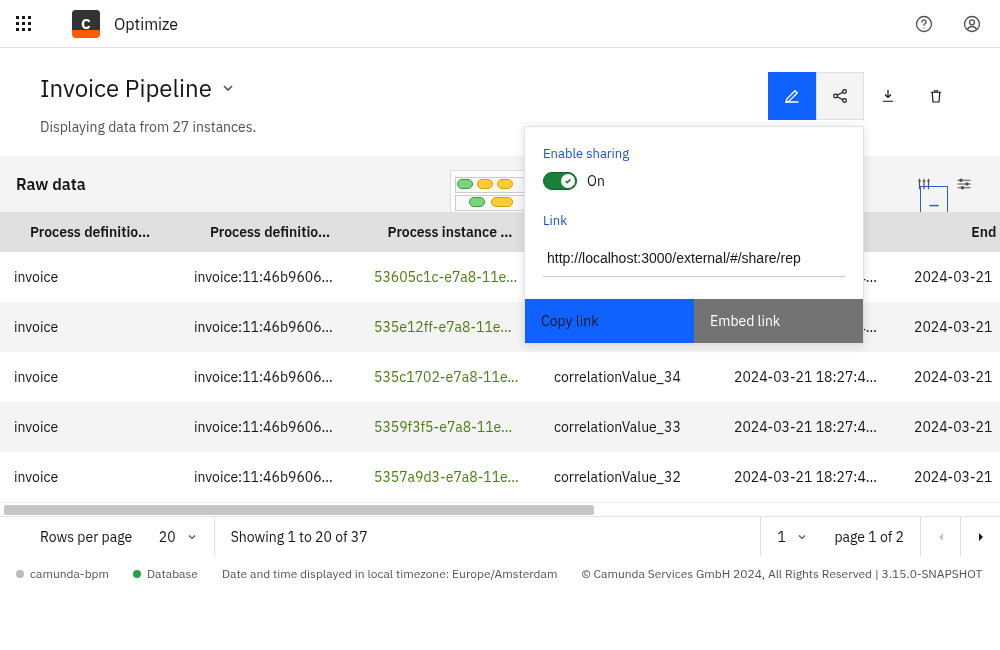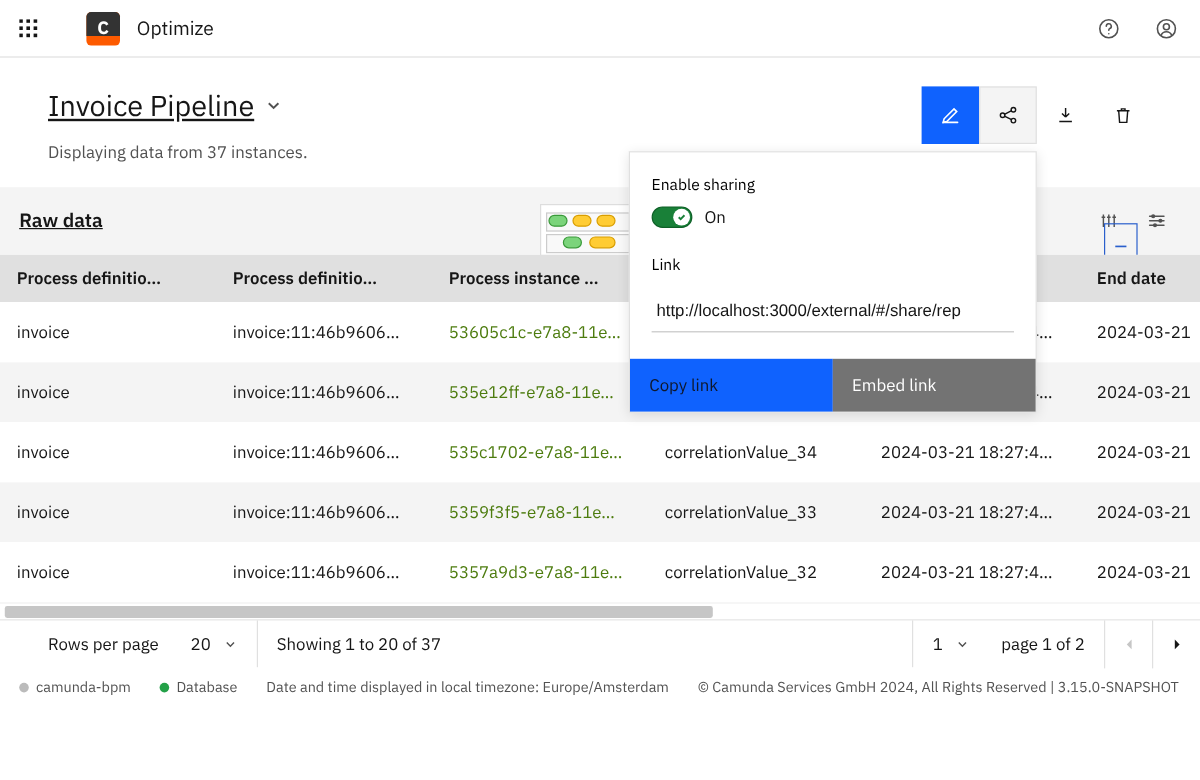--- a/index.html
+++ b/index.html
@@ -20,21 +20,21 @@
   .app-logo{width:28px;height:28px;background:#fd5a00;border-radius:4px;display:flex;align-items:center;justify-content:center;color:#fff;font-weight:700;font-size:15px;position:relative;margin-left:24px;}
   .app-logo::before{content:"";position:absolute;inset:0;background:linear-gradient(to bottom,#333 0 70%,transparent 70%);border-radius:4px;}
   .app-logo span{position:relative;z-index:1;}
   .app-name{font-weight:400;font-size:16px;margin-left:6px;}
   .topbar-spacer{flex:1;}
   .topbar .iconbtn{width:40px;height:40px;display:flex;align-items:center;justify-content:center;cursor:pointer;color:#525252;}
 
   
   .titlearea{padding:24px 40px 20px 40px;position:relative;}
   .title-row{display:flex;align-items:center;gap:8px;}
-  .title{font-size:24px;font-weight:400;text-decoration:underline;}
+  .title{font-size:24px;font-weight:400;}
   .chev{color:#525252;}
   .subtitle{margin-top:14px;color:var(--muted);font-size:14px;}
   .actions{position:absolute;right:40px;top:24px;display:flex;align-items:center;gap:0;}
   .actions .btn{width:48px;height:48px;display:flex;align-items:center;justify-content:center;cursor:pointer;}
   .actions .primary{background:var(--blue);color:#fff;}
   .actions .secondary{background:#f4f4f4;border:1px solid var(--border);}
   .actions .plain{background:transparent;}
 
   
   .diagram{position:absolute;left:450px;top:170px;width:80px;height:60px;border:1px solid #ddd;background:#fff;}
@@ -47,21 +47,21 @@
   
   .sectionbar{display:flex;align-items:center;height:56px;background:#f4f4f4;padding:0 16px;}
   .sectionbar .title{font-size:16px;font-weight:600;}
   .sectionbar .sp{flex:1;}
   .sectionbar .tool{width:40px;height:40px;display:flex;align-items:center;justify-content:center;cursor:pointer;color:#525252;}
 
   
   .tablewrap{width:100%;overflow:hidden;position:relative;}
   table{border-collapse:collapse;width:1100px;table-layout:fixed;}
   thead th{background:var(--thead);text-align:left;font-weight:600;font-size:14px;height:40px;padding:0 14px;white-space:nowrap;overflow:hidden;text-overflow:ellipsis;}
-  thead th.sortable{cursor:pointer;}
+  thead th.sortable{cursor:pointer;text-align:center;}
   thead th .sortarrow{margin-right:6px;font-size:13px;}
   tbody td{height:40px;padding:16px 14px;white-space:nowrap;overflow:hidden;text-overflow:ellipsis;font-size:14px;}
   tbody tr:nth-child(even){background:var(--row-alt);}
   td.link{color:#4d7c0f;cursor:pointer;}
   col.c1{width:180px;} col.c2{width:180px;} col.c3{width:180px;} col.c4{width:180px;} col.c5{width:180px;} col.c6{width:200px;}
 
   
   .hscroll{height:14px;background:#fff;position:relative;border-top:1px solid #f0f0f0;}
   .hscroll .thumb{position:absolute;left:4px;top:2px;height:10px;width:590px;background:#c6c6c6;border-radius:2px;}
 
@@ -74,21 +74,21 @@
   .pag .navbtn{width:40px;height:40px;display:flex;align-items:center;justify-content:center;border-left:1px solid var(--border);cursor:pointer;color:#525252;}
   .pag .navbtn.disabled{color:#c6c6c6;cursor:default;}
 
   
   .footer{height:34px;display:flex;align-items:center;gap:24px;padding:0 16px;font-size:12px;color:#525252;}
   .footer .dot{display:inline-block;width:8px;height:8px;border-radius:50%;margin-right:6px;vertical-align:middle;}
   .footer .dot.gray{background:#bbb;} .footer .dot.green{background:#24a148;}
 
   
   .popover{position:absolute;left:524px;top:126px;width:340px;background:#fff;border:1px solid var(--border);box-shadow:0 2px 10px rgba(0,0,0,0.12);z-index:20;padding:18px 18px 0 18px;display:flex;flex-direction:column;}
-  .popover .section-label{font-size:13px;color:#000000;margin-bottom:10px;}
+  .popover .section-label{font-size:13px;color:#1d4ed8;margin-bottom:10px;}
   .toggle-row{display:flex;align-items:center;gap:10px;margin-bottom:22px;}
   .toggle{width:34px;height:18px;border-radius:9px;background:#198038;border:1px solid #0e6027;position:relative;}
   .toggle .knob{position:absolute;right:1px;top:1px;width:14px;height:14px;border-radius:50%;background:#fff;display:flex;align-items:center;justify-content:center;color:#198038;font-size:9px;}
   .link-input{height:38px;width:100%;border:0;border-bottom:1px solid #c6c6c6;padding:0 4px;font-size:14px;outline:none;color:var(--text);margin-bottom:22px;}
   .btn-row{display:flex;margin:0 -18px;}
   .btn-row .b{flex:1;height:44px;display:flex;align-items:center;padding:0 16px;font-size:14px;cursor:pointer;}
   .btn-row .b.copy{background:var(--blue);color:#0f172a;}
   .btn-row .b.embed{background:#737373;color:#fff;}
 
   svg{display:block;}
@@ -133,21 +133,21 @@
 
 <div class="titlearea">
   <div class="title-row">
     <span class="title">Invoice Pipeline</span>
     <span class="chev">
       <svg width="16" height="16" viewBox="0 0 16 16" fill="none" stroke="#525252" stroke-width="1.6">
           <path d="M4 6l4 4 4-4"></path>
         </svg>
     </span>
   </div>
-  <div class="subtitle">Displaying data from 37 instances.</div>
+  <div class="subtitle">Displaying data from 27 instances.</div>
 
   <div class="actions">
     <div class="btn primary">
       <svg width="18" height="18" viewBox="0 0 24 24" fill="none" stroke="#fff" stroke-width="1.8">
           <path d="M4 20l4-1 11-11-3-3L5 16l-1 4z"></path>
           <path d="M4 20h16" stroke-linecap="round"></path>
         </svg>
     </div>
     <div class="btn secondary">
       <svg width="18" height="18" viewBox="0 0 24 24" fill="none" stroke="#161616" stroke-width="1.6">

